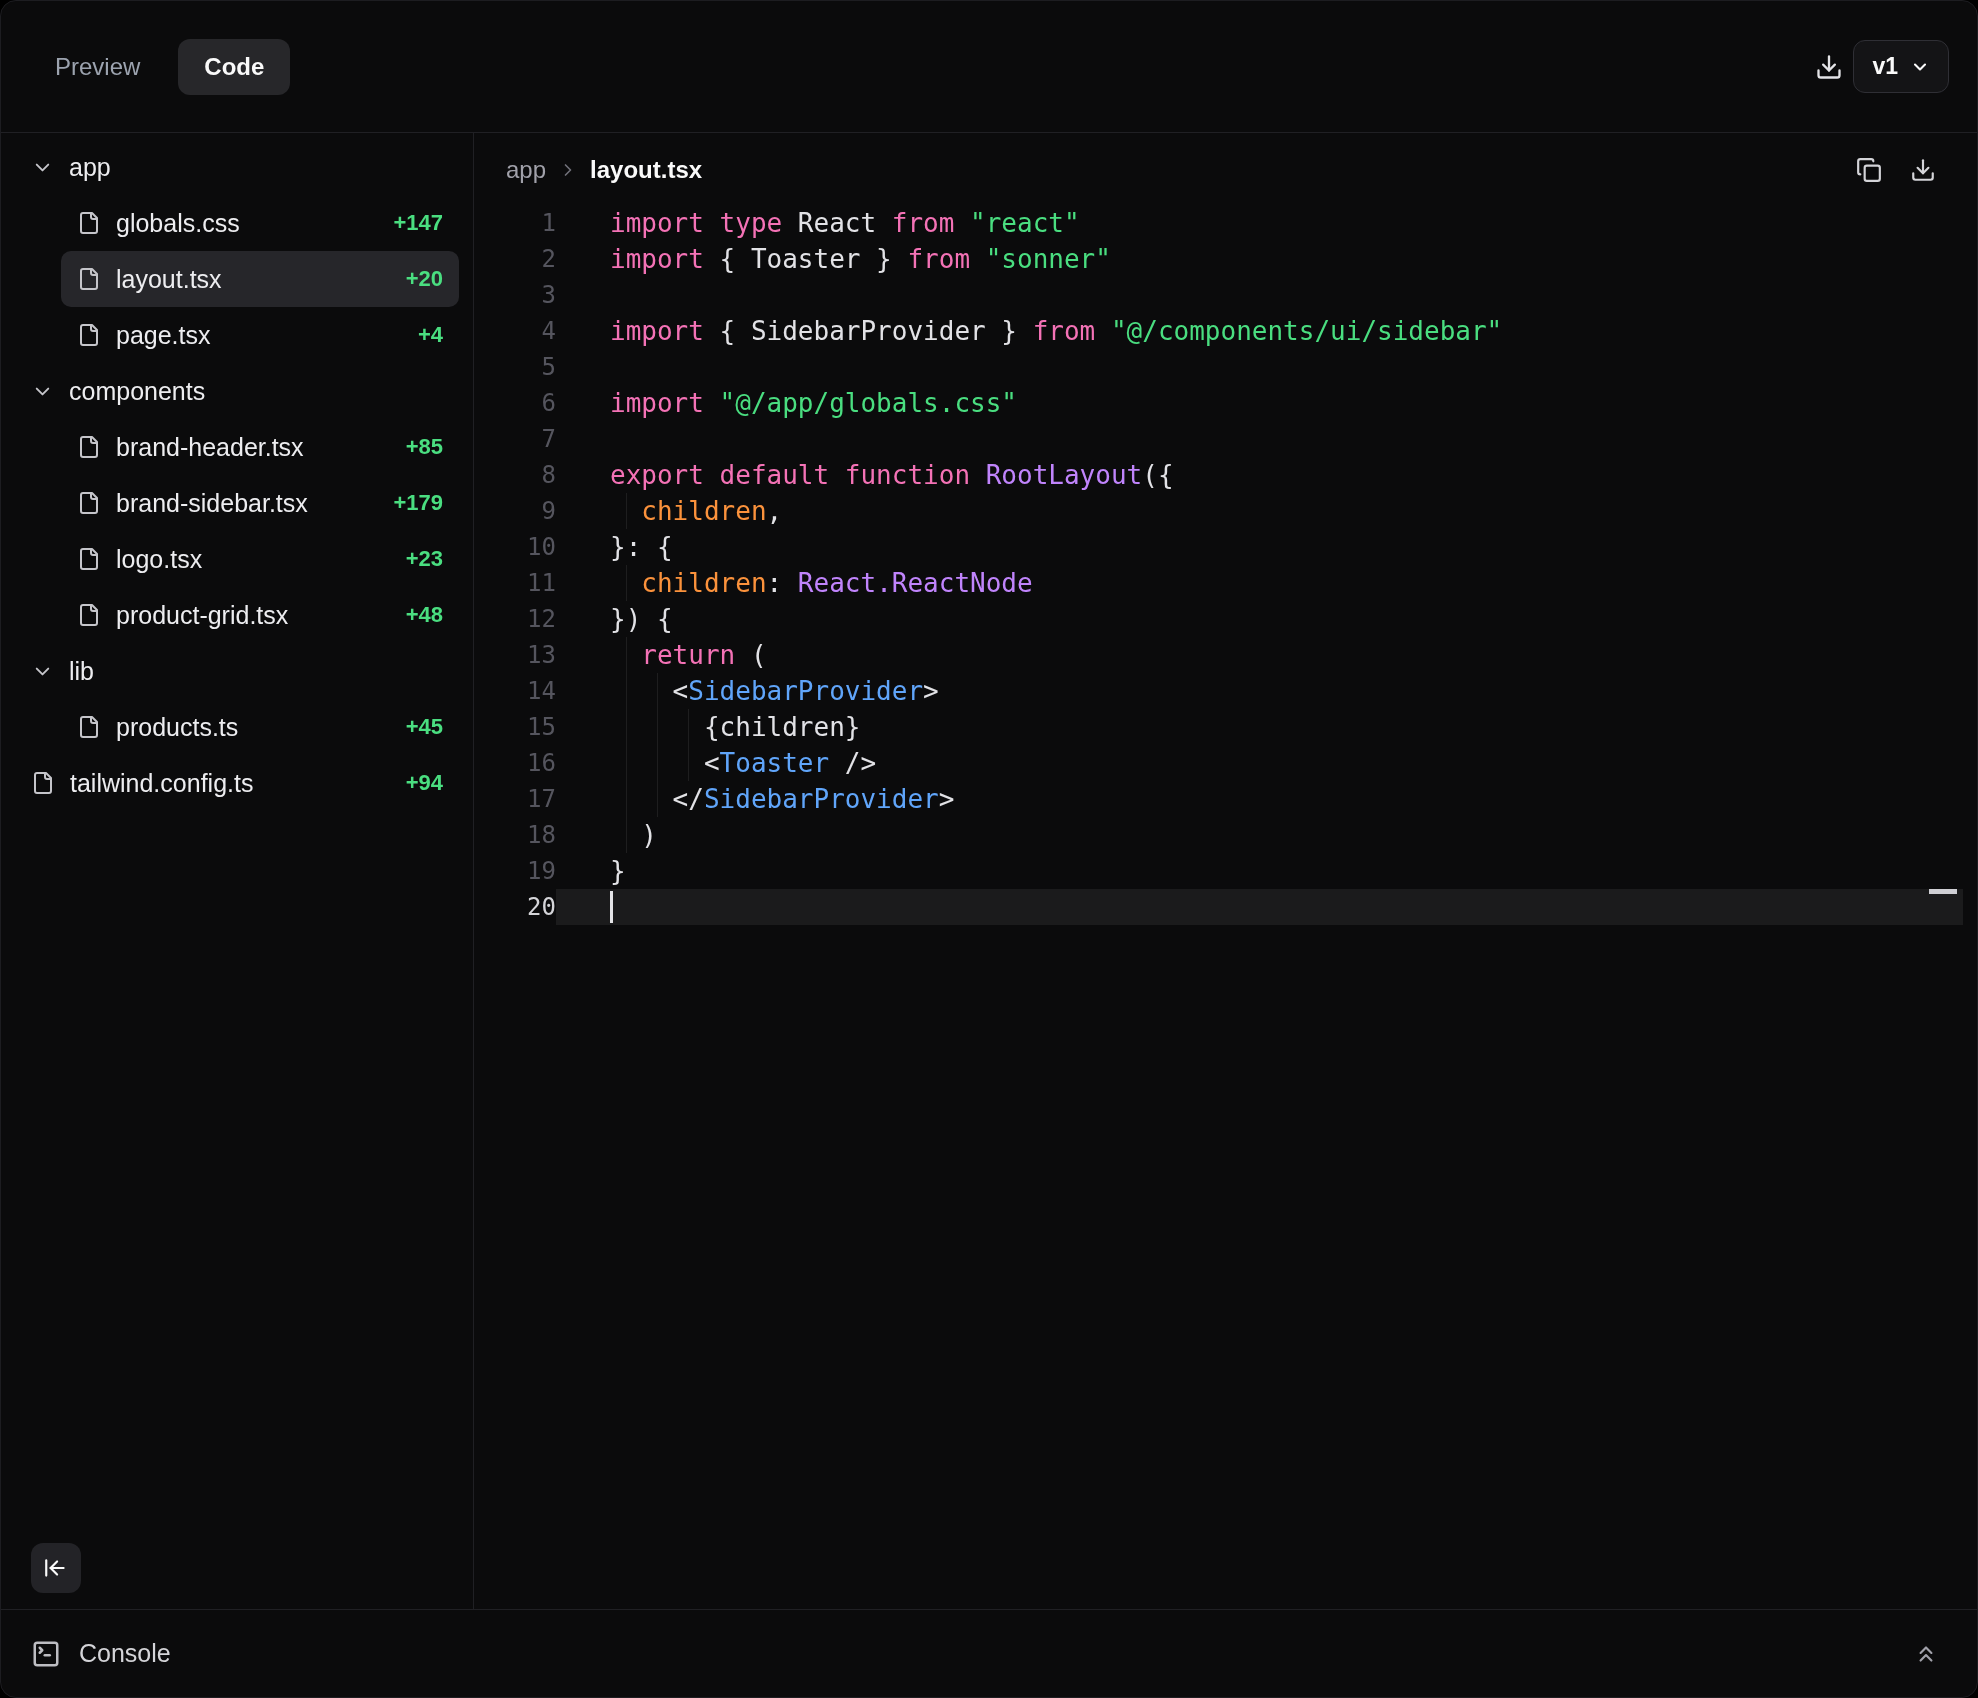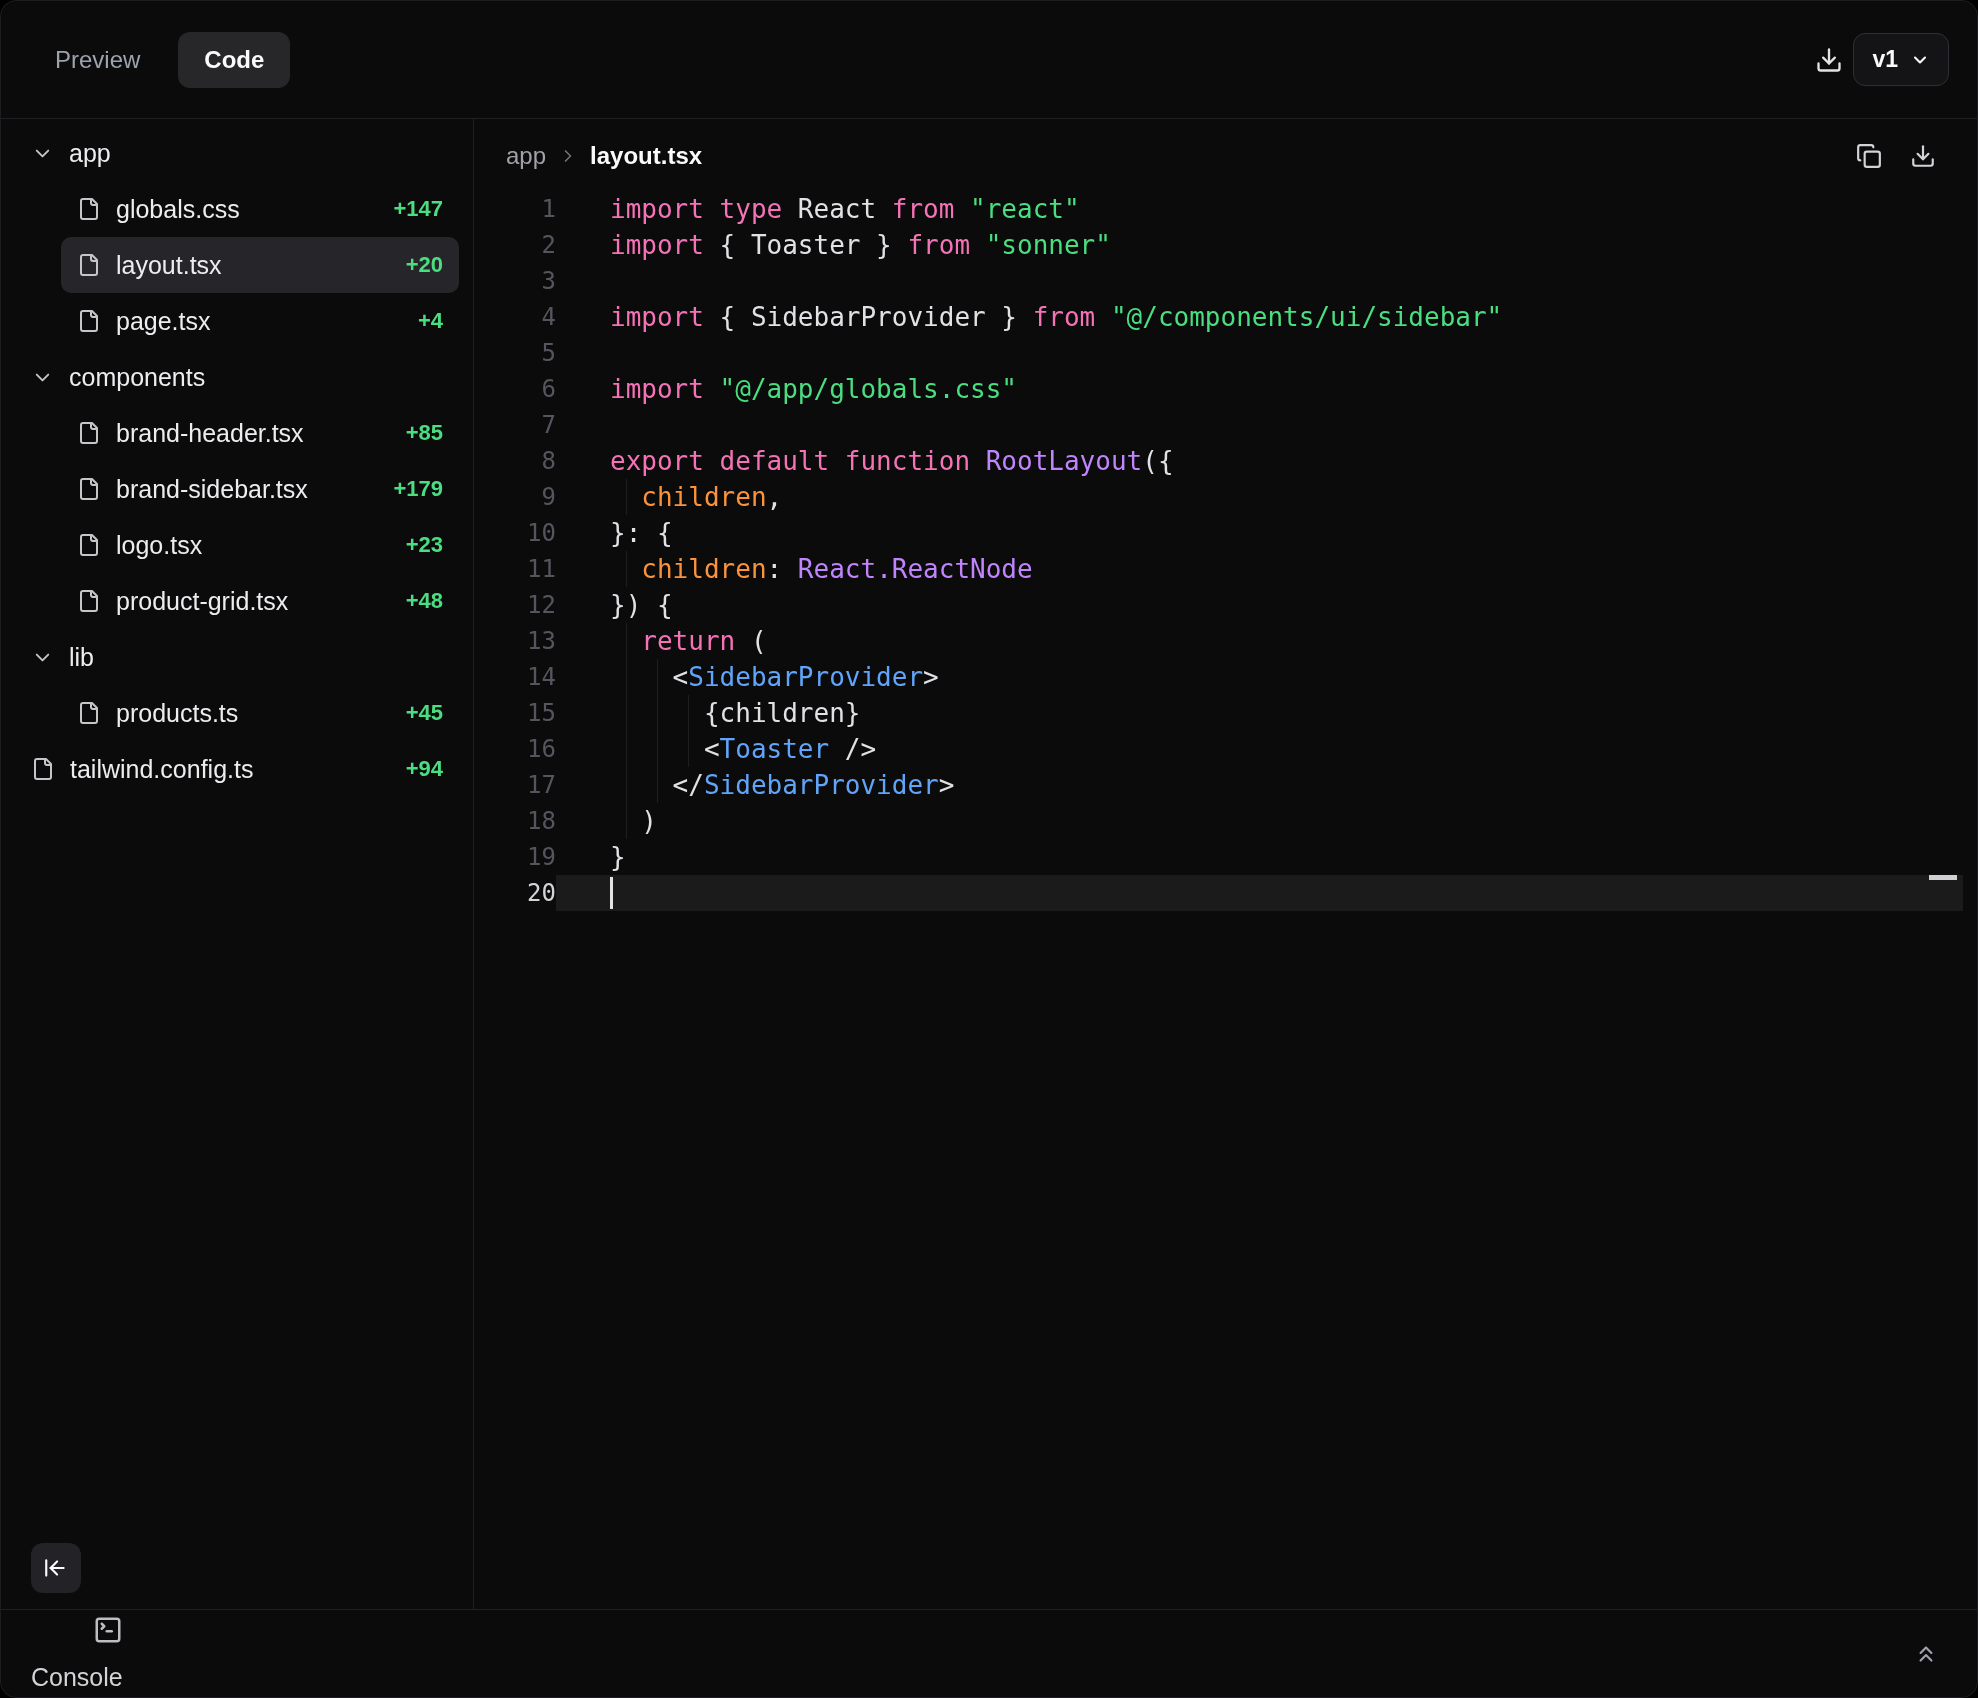--- a/index.html
+++ b/index.html
@@ -10,21 +10,21 @@
     width:1978px; height:1698px;
     background:#0b0b0c;
     border:1px solid #1d1d21;
     border-radius:16px;
     overflow:hidden;
     display:flex; flex-direction:column;
   }
 
   
   .topbar {
-    height:118px; flex-shrink:0;
+    height:132px; flex-shrink:0;
     display:flex; align-items:center; justify-content:space-between;
     padding:0 28px;
     border-bottom:1px solid #202024;
   }
   .tabs { display:flex; align-items:center; gap:12px; }
   .tab {
     font-family:inherit; font-size:24px; font-weight:500;
     color:#9ca3af; background:transparent; border:none;
     padding:14px 26px; border-radius:12px; cursor:pointer;
   }
@@ -111,21 +111,21 @@
   .tok-tag { color:var(--tag, #60a5fa); }
   .tok-pl  { color:#e2e2e6; }
 
   
   .console-bar {
     height:88px; flex-shrink:0;
     border-top:1px solid #202024;
     display:flex; align-items:center; justify-content:space-between;
     padding:0 30px;
   }
-  .console-left { display:flex; align-items:flex-end; gap:18px;flex-direction:column; }
+  .console-left { display:flex; align-items:flex-start; gap:18px; }
   .console-left .c-icon { display:flex; color:#bdbdc2; }
   .console-left .c-icon svg { width:30px; height:30px; display:block; }
   .console-label { font-size:25px; color:#d4d4d8; }
   .console-expand { background:none; border:none; color:#a1a1aa; cursor:pointer; padding:8px; display:flex; }
   .console-expand svg { width:26px; height:26px; display:block; }
 </style>
 </head>
 <body>
 
 <div class="window">

